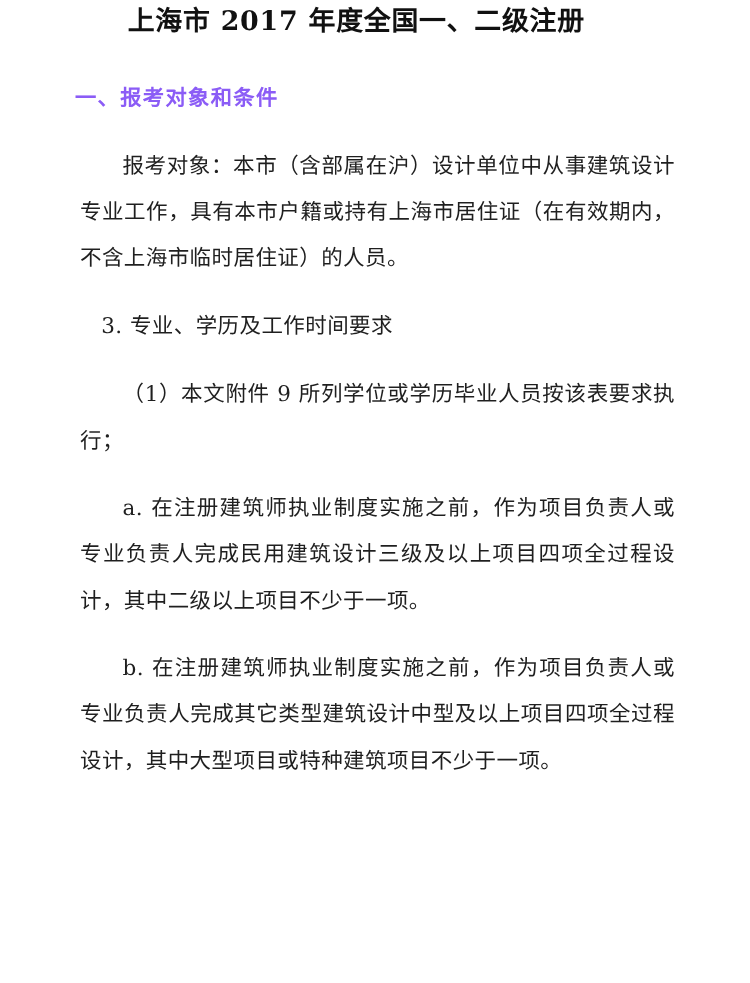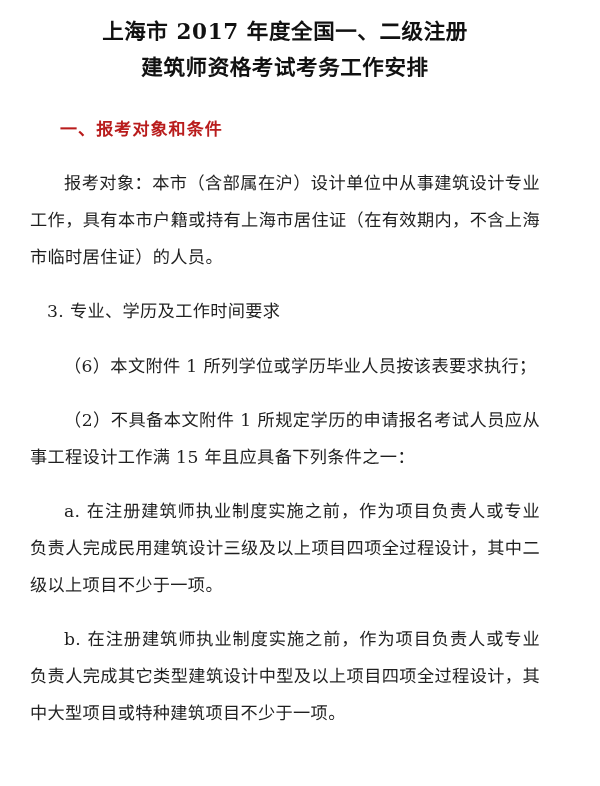--- a/index.html
+++ b/index.html
@@ -39,67 +39,66 @@
     line-height: 35px;
     letter-spacing: 0.6px;
     color: #111111;
   }
 
   .doc-title .title-line {
     display: block;
     white-space: nowrap;
   }
 
-  .title-line-1 { padding-top: 14px; }
+  .title-line-1 { }
   .title-line-2 { padding-top: 1px; }
 
   
   .section-heading {
     font-weight: bold;
     font-size: 17px;
     line-height: 37px;
     letter-spacing: 1.1px;
-    color: #b91c1c;
+    color: #8b5cf6;
     margin-top: 26px;
     text-indent: 30px;
   }
 
   
   .para {
     font-size: 17.2px;
     line-height: 37px;
     letter-spacing: 0.35px;
     text-align: justify;
     text-align-last: left;
     text-justify: inter-character;
     color: #1f1f1f;
+    margin-left: 34px;
   }
 
   .para.indent-2 { text-indent: 34px; }
   .para.indent-1 { text-indent: 17px; }
 
   
   .para:last-child { text-align-last: left; }
 </style>
 </head>
 <body>
 
 <div class="page">
   <div class="doc-body">
 
     <div class="doc-title">
       <span class="title-line title-line-1">上海市 2017 年度全国一、二级注册</span>
-      <span class="title-line title-line-2">建筑师资格考试考务工作安排</span>
     </div>
 
     <div class="section-heading">一、报考对象和条件</div>
 
     <div id="paragraph-host">
         <p class="para indent-2">报考对象：本市（含部属在沪）设计单位中从事建筑设计专业工作，具有本市户籍或持有上海市居住证（在有效期内，不含上海市临时居住证）的人员。</p>
         <p class="para indent-1">3. 专业、学历及工作时间要求</p>
-        <p class="para indent-2">（6）本文附件 1 所列学位或学历毕业人员按该表要求执行；</p>
-        <p class="para indent-2">（2）不具备本文附件 1 所规定学历的申请报名考试人员应从事工程设计工作满 15 年且应具备下列条件之一：</p>
+        <p class="para indent-2">（1）本文附件 9 所列学位或学历毕业人员按该表要求执行；</p>
         <p class="para indent-2">a. 在注册建筑师执业制度实施之前，作为项目负责人或专业负责人完成民用建筑设计三级及以上项目四项全过程设计，其中二级以上项目不少于一项。</p>
         <p class="para indent-2">b. 在注册建筑师执业制度实施之前，作为项目负责人或专业负责人完成其它类型建筑设计中型及以上项目四项全过程设计，其中大型项目或特种建筑项目不少于一项。</p>
       </div>
 
   </div>
 </div>
 
 </body></html>

